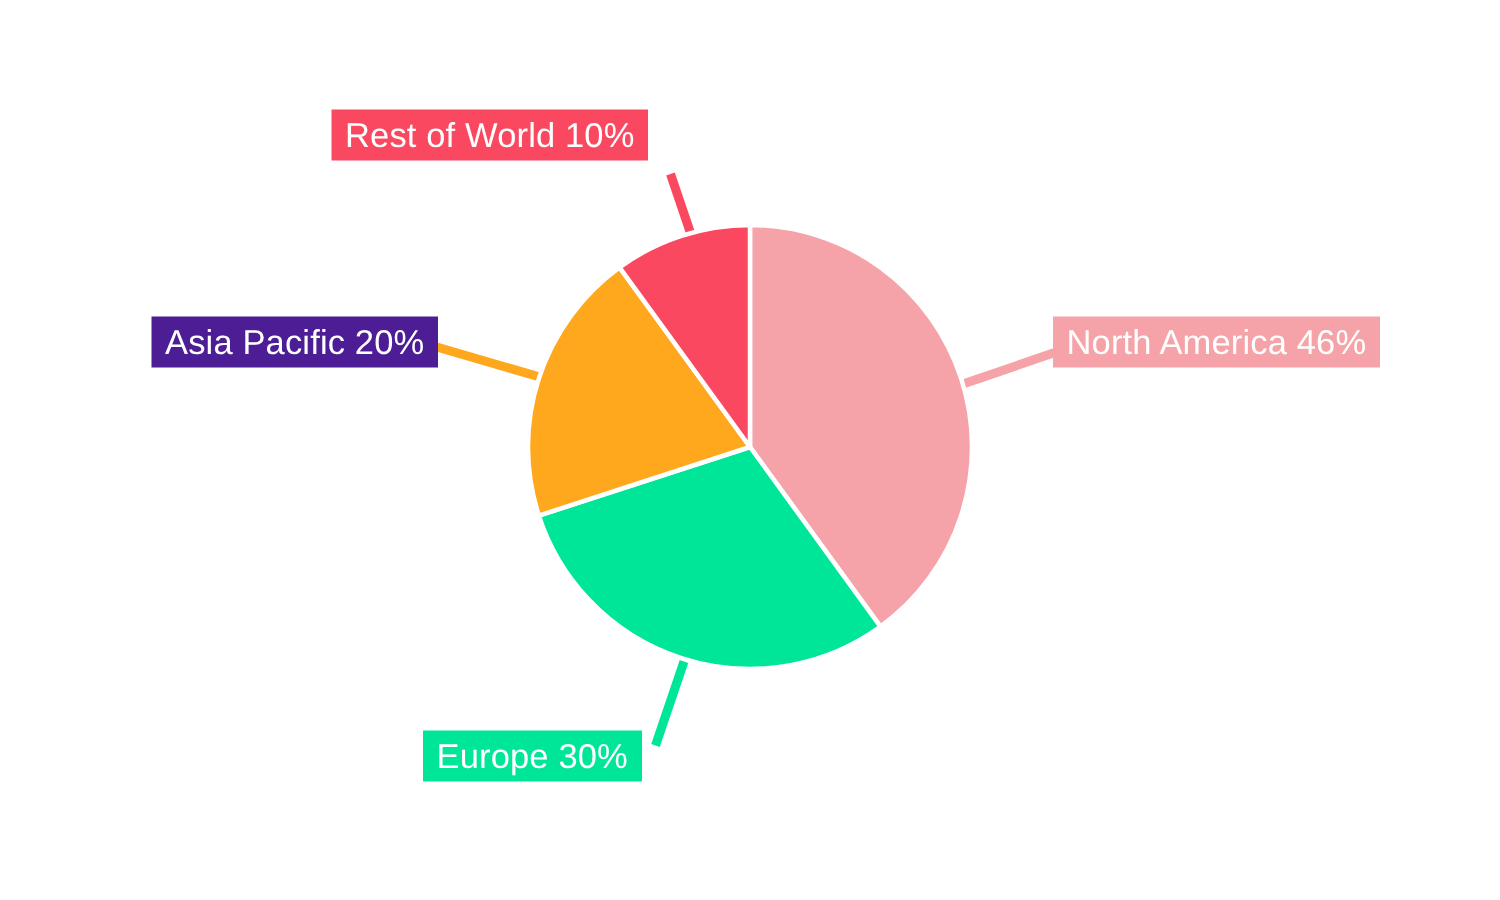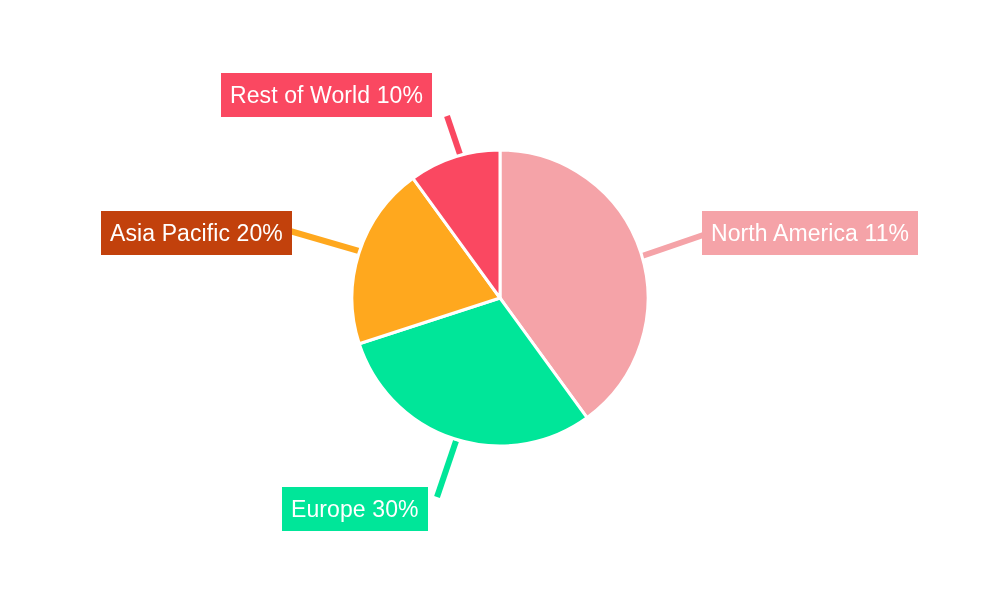--- a/index.html
+++ b/index.html
@@ -32,21 +32,21 @@
     align-items: center;
     justify-content: flex-end;
     box-sizing: border-box;
     color: #ffffff;
     font-size: 23px;
     font-family: "Liberation Sans", sans-serif;
     line-height: 1;
     letter-spacing: 0.1px;
     white-space: nowrap;
     padding: 0 9px;
-    height: 44px;
+    height: 34px;
   }
   #label-north-america {
     left: 702px;
     top: 211px;
   }
   #label-europe {
     left: 282px;
     top: 487px;
   }
   #label-asia-pacific {
@@ -77,25 +77,25 @@
       <path d="M 586.99 417.73 A 148 148 0 0 1 359.24 343.73 L 500 298 Z" fill="#00E699" stroke="#FFFFFF" stroke-width="3" stroke-linejoin="round"></path>
       <path d="M 359.24 343.73 A 148 148 0 0 1 413.01 178.27 L 500 298 Z" fill="#FFA81E" stroke="#FFFFFF" stroke-width="3" stroke-linejoin="round"></path>
       <path d="M 413.01 178.27 A 148 148 0 0 1 500.00 150.00 L 500 298 Z" fill="#FA4861" stroke="#FFFFFF" stroke-width="3" stroke-linejoin="round"></path>
     </g>
   </svg>
 
   <div class="callout-label" id="label-rest-of-world" style="background:#FA4861">
     <span>Rest of World 10%</span>
   </div>
 
-  <div class="callout-label" id="label-asia-pacific" style="background:#c2410c">
+  <div class="callout-label" id="label-asia-pacific" style="background:#4c1d95">
     <span>Asia Pacific 20%</span>
   </div>
 
   <div class="callout-label" id="label-north-america" style="background:#F5A3A8">
-    <span>North America 11%</span>
+    <span>North America 46%</span>
   </div>
 
   <div class="callout-label" id="label-europe" style="background:#00E699">
     <span>Europe 30%</span>
   </div>
 
 </div>
 
 </body></html>

